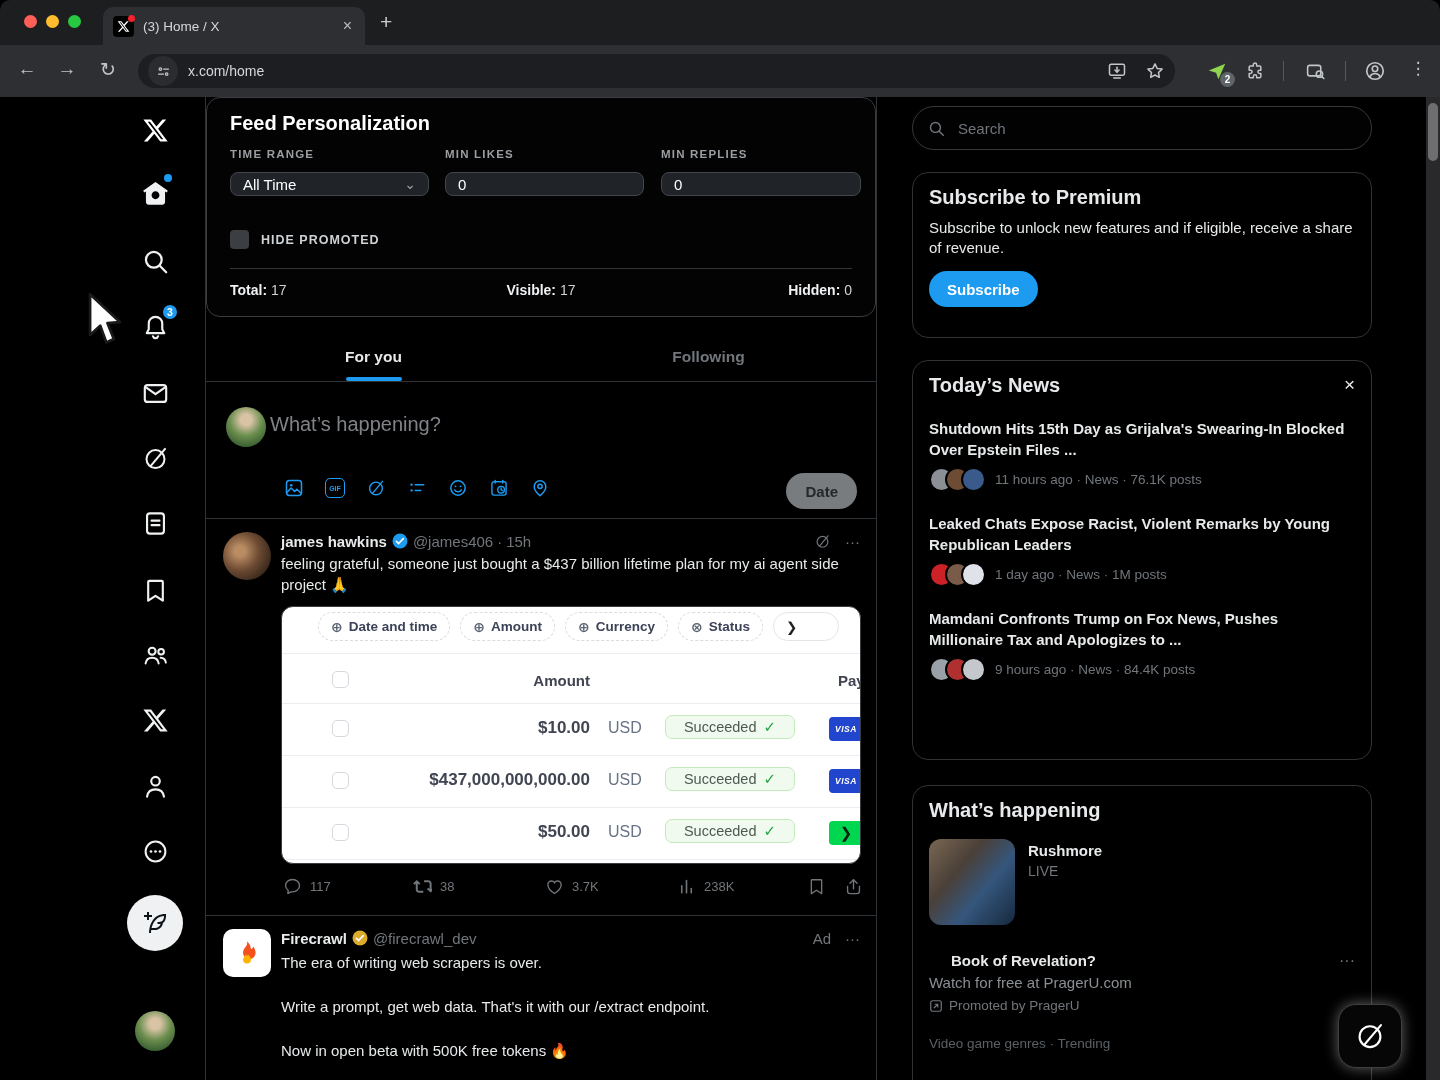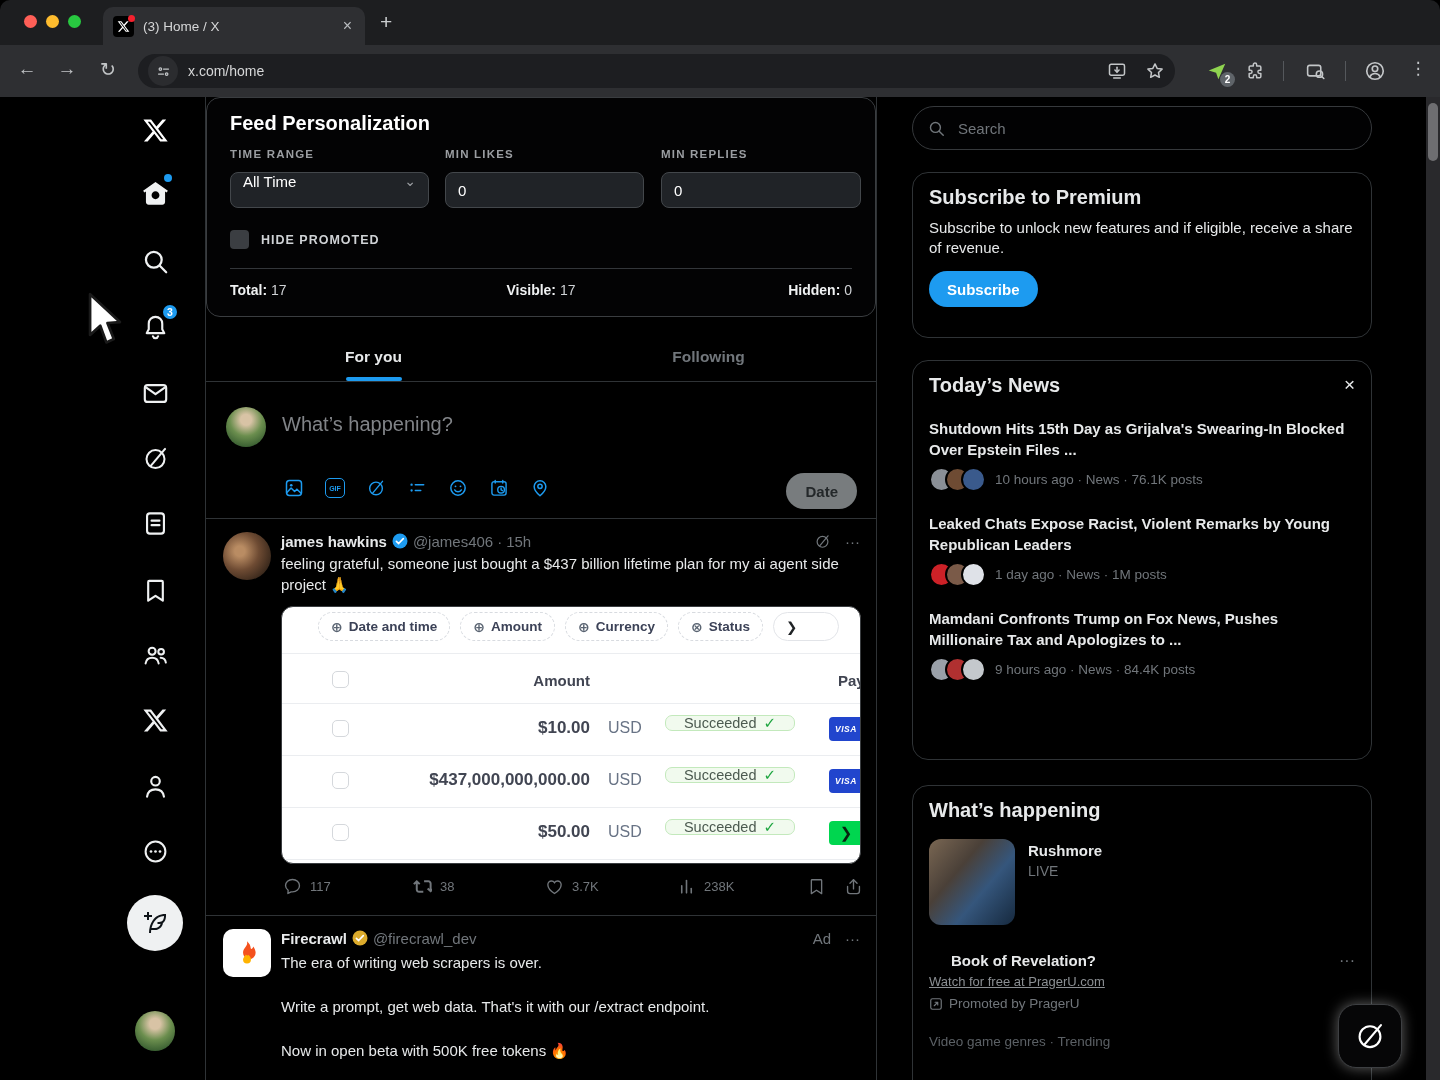--- a/index.html
+++ b/index.html
@@ -48,41 +48,41 @@
   .fab svg{width:24px;height:24px;fill:#0f1419;}
   .nav-avatar{position:absolute;left:135px;top:914px;width:40px;height:40px;border-radius:50%;
     background:radial-gradient(circle at 50% 32%,#d8c3a5 16%,#6b8e4e 48%,#33592e 85%);}
 
   
   .main{position:absolute;left:205px;top:0;width:672px;height:983px;border-left:1px solid #2f3336;
     border-right:1px solid #2f3336;overflow:hidden;}
   .panel{position:relative;width:100%;height:220px;background:#030304;border:1px solid #3a3d40;border-radius:14px;}
   .panel h2{position:absolute;left:23px;top:14px;margin:0;font-size:20px;color:#fff;}
   .flabel{position:absolute;top:50px;font-size:11.5px;font-weight:bold;letter-spacing:1.2px;color:#9b9ea2;}
-  .fctrl{position:absolute;top:74px;height:36px;background:#202327;border:1px solid #43474b;border-radius:8px;
-    color:#fff;font-size:15px;display:flex;align-items:flex-start;padding:0 12px;}
+  .fctrl{position:absolute;top:74px;height:24px;background:#202327;border:1px solid #43474b;border-radius:8px;
+    color:#fff;font-size:15px;display:flex;align-items:center;padding:0 12px;}
   input.fctrl{font-family:inherit;outline:none;}
   .fctrl .chev{margin-left:auto;color:#9b9ea2;font-size:14px;}
   .hp-row{position:absolute;left:23px;top:132px;display:flex;align-items:center;gap:12px;}
   .hp-box{width:19px;height:19px;border-radius:4px;background:#3b3e42;}
   .hp-lab{font-size:12.5px;font-weight:bold;letter-spacing:1px;color:#cfd2d5;}
   .panel .div{position:absolute;left:23px;right:23px;top:170px;height:1px;background:#33363a;}
   .pstat{position:absolute;top:184px;font-size:14px;color:#cfd2d5;}
   .pstat b{color:#eff1f2;}
 
   .feedtabs{display:flex;height:50px;border-bottom:1px solid #2f3336;margin-top:15px;}
   .ftab{flex:1;display:flex;align-items:center;justify-content:center;position:relative;font-size:15.5px;}
   .ftab.active{color:#e7e9ea;font-weight:bold;}
   .ftab.idle{color:#71767b;font-weight:600;}
   .ftab .under{position:absolute;bottom:0;left:50%;transform:translateX(-50%);width:56px;height:4px;border-radius:2px;background:#1d9bf0;}
 
   .composer{position:relative;height:137px;border-bottom:1px solid #2f3336;}
   .comp-avatar{position:absolute;left:20px;top:25px;width:40px;height:40px;border-radius:50%;
     background:radial-gradient(circle at 50% 32%,#d8c3a5 16%,#6b8e4e 48%,#33592e 85%);}
-  .comp-ph{position:absolute;left:76px;top:31px;font-size:20px;color:#808387;}
+  .comp-ph{position:absolute;left:64px;top:31px;font-size:20px;color:#808387;}
   .comp-icons{position:absolute;left:78px;top:96px;display:flex;gap:21px;color:#1d9bf0;}
   .comp-icons svg{width:20px;height:20px;}
   .gifbox{width:20px;height:20px;border:1.6px solid #1d9bf0;border-radius:5px;display:flex;align-items:center;justify-content:center;
     font-size:7px;font-weight:bold;color:#1d9bf0;}
   .post-btn{position:absolute;right:19px;top:91px;height:36px;padding:0 19px;border-radius:18px;background:#787c7e;
     color:#24282a;font-weight:bold;font-size:15px;display:flex;align-items:center;}
 
   .tweet{display:flex;padding:13px 16px 6px 17px;border-bottom:1px solid #2f3336;}
   .tw-av{width:48px;height:48px;border-radius:50%;flex:none;
     background:radial-gradient(circle at 35% 40%,#b98c63 12%,#6e4b33 45%,#241a12 90%);}
@@ -101,21 +101,21 @@
   .chips{position:absolute;left:36px;top:5px;display:flex;gap:10px;white-space:nowrap;}
   .chip{height:29px;border:1.5px dashed #d8dbe0;border-radius:15px;display:flex;align-items:center;gap:6px;
     padding:0 12px;font-size:13.5px;font-weight:600;color:#3c4257;background:#fff;}
   .chip .cic{color:#5a6472;font-size:14px;}
   .chip.cut{width:66px;border-style:solid;border-color:#e2e4e8;color:#202326;font-weight:900;}
   .pc-div{position:absolute;left:0;width:100%;height:1px;background:#ebedf0;}
   .pc-check{position:absolute;left:50px;width:17px;height:17px;border:1.5px solid #d5d8dc;border-radius:5px;background:#fff;}
   .pc-amt{position:absolute;left:70px;width:238px;text-align:right;font-size:17px;font-weight:600;color:#414552;}
   .pc-amt.hdr{font-size:15px;font-weight:bold;}
   .pc-usd{position:absolute;left:326px;font-size:16px;color:#687385;}
-  .pc-badge{position:absolute;left:383px;width:130px;height:16px;background:#f1faee;border:1.5px solid #c3e9bc;
+  .pc-badge{position:absolute;left:383px;width:130px;height:24px;background:#f1faee;border:1.5px solid #c3e9bc;
     border-radius:7px;display:flex;align-items:center;justify-content:center;gap:7px;font-size:14.5px;color:#4c5a50;}
   .pc-badge .ck{color:#1da53f;font-weight:bold;font-size:15px;}
   .pc-pay{position:absolute;left:547px;width:34px;height:24px;border-radius:4px;display:flex;align-items:center;justify-content:center;}
   .pc-pay.visa{background:#2145cd;color:#fff;font-size:8.5px;font-weight:900;font-style:italic;letter-spacing:.5px;}
   .pc-pay.cash{background:#00d64f;color:#08220f;font-size:15px;font-weight:900;}
   .pc-colpay{position:absolute;left:556px;font-size:15px;font-weight:bold;}
 
   .engage{position:relative;height:26px;margin-top:13px;margin-bottom:6px;color:#71767b;font-size:13px;}
   .eg{position:absolute;display:flex;align-items:center;gap:8px;}
   .eg svg{width:19px;height:19px;}
@@ -145,21 +145,21 @@
   .happen{margin-top:25px;height:340px;position:relative;}
   .hp-live{display:flex;margin-top:17px;}
   .hp-thumb{width:86px;height:86px;border-radius:12px;flex:none;
     background:linear-gradient(130deg,#7a6753 0%,#4a4038 35%,#35567c 62%,#16293e 100%);}
   .hp-info{padding-left:13px;padding-top:3px;}
   .hp-name{font-size:15px;font-weight:bold;}
   .hp-lbl{font-size:14px;color:#71767b;margin-top:4px;}
   .hp-ad{margin-top:27px;position:relative;}
   .hp-ad .t{font-size:15px;font-weight:bold;margin-left:22px;}
   .hp-ad .dots{position:absolute;right:0;top:0;color:#71767b;}
-  .hp-ad .s{font-size:13px;color:#8b8f93;margin-top:5px;text-decoration:underline;}
+  .hp-ad .s{font-size:15px;color:#8b8f93;margin-top:5px;}
   .hp-prom{display:flex;align-items:center;gap:6px;margin-top:7px;color:#71767b;font-size:13.5px;}
   .hp-trend{margin-top:23px;color:#5b6065;font-size:13.5px;}
 
   .grokfab{position:absolute;left:1338px;top:907px;width:64px;height:64px;border-radius:18px;background:#060607;
     border:1px solid #3d3f42;box-shadow:0 0 14px rgba(255,255,255,.38);display:flex;align-items:center;justify-content:center;color:#fff;}
   .grokfab svg{width:32px;height:32px;}
   .scrollbar{position:absolute;left:1426px;top:0;width:14px;height:983px;background:#29292c;}
   .scrollbar .thumb{position:absolute;left:2px;top:6px;width:10px;height:58px;border-radius:5px;background:#6e6e71;}
   .cursor{position:absolute;left:86px;top:291px;width:38px;height:58px;z-index:50;}
   svg{display:block;}
@@ -588,21 +588,21 @@
           <span class="x">×</span>
         </div>
         <div class="nitem">
           <div class="t">Shutdown Hits 15th Day as Grijalva's Swearing-In Blocked Over Epstein Files ...</div>
           <div class="nmeta">
             <span class="avc">
                 <i style="background:#8a8f96"></i>
                 <i style="background:#6e4b33"></i>
                 <i style="background:#3a5a8c"></i>
               </span>
-            <span>10 hours ago · News · 76.1K posts</span>
+            <span>11 hours ago · News · 76.1K posts</span>
           </div>
         </div>
         <div class="nitem">
           <div class="t">Leaked Chats Expose Racist, Violent Remarks by Young Republican Leaders</div>
           <div class="nmeta">
             <span class="avc">
                 <i style="background:#cc2127"></i>
                 <i style="background:#7a5a48"></i>
                 <i style="background:#dfe2e8"></i>
               </span>

